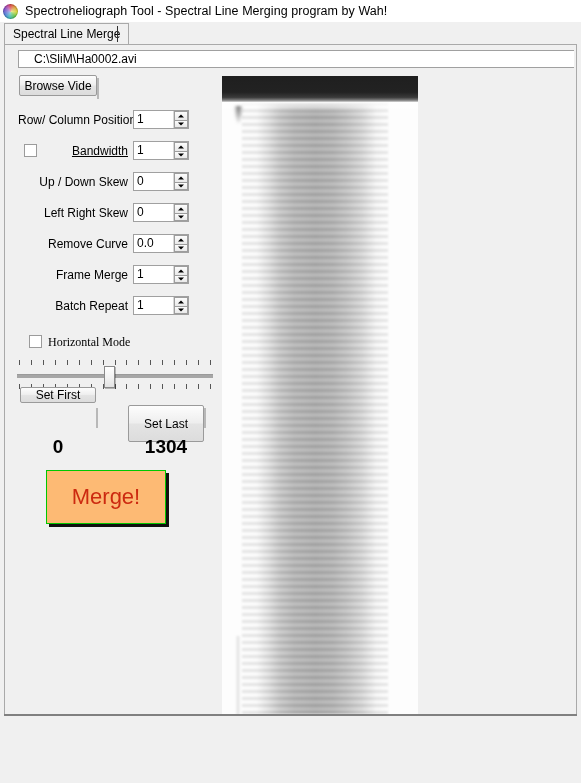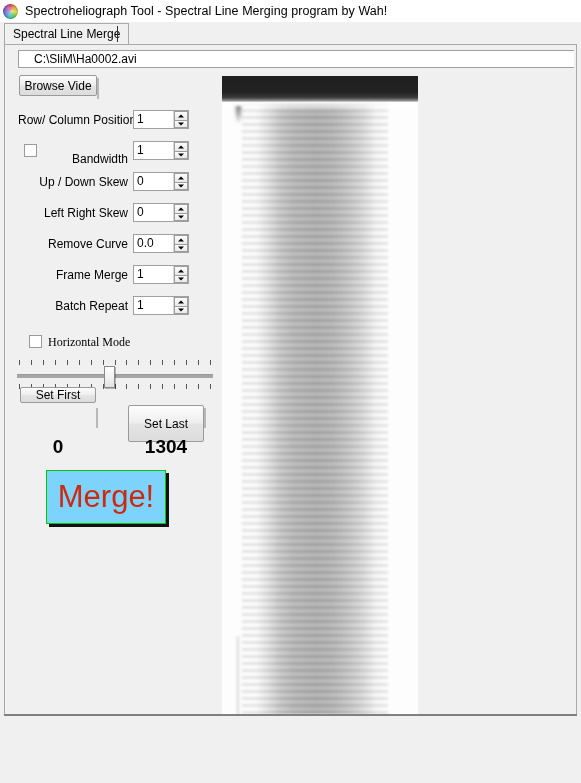--- a/index.html
+++ b/index.html
@@ -262,27 +262,27 @@
   }
   #num-first { left: 20px;  top: 436px; width: 76px; }
   #num-last  { left: 128px; top: 436px; width: 76px; }
 
   
   #merge-btn {
     position: absolute;
     left: 46px; top: 470px;
     width: 120px; height: 54px;
     box-sizing: border-box;
-    background: #7dd3fc;
+    background: #fdba74;
     border: 1px solid #00c800;
     box-shadow: 3px 3px 0 #111111;
     display: flex;
     align-items: center;
     justify-content: center;
-    font-size: 31px;
+    font-size: 22px;
     color: #cc2a10;
     cursor: default;
   }
 
   
   #preview {
     position: absolute;
     left: 222px; top: 76px;
     width: 196px; height: 638px;
     background: #fdfdfd;
@@ -370,21 +370,21 @@
 <div class="param-label" style="left:18px; top:113px; width:110px;">Row/ Column Position</div>
 <div class="spin" style="left:133px; top:110px;">
   <div class="val">1</div>
   <div class="arrows">
     <div class="arr up"></div>
     <div class="arr down"></div>
   </div>
 </div>
 
 <div class="cbox" style="left:24px; top:144px;"></div>
-<div class="param-label" style="left:28px; top:152px; width:100px;">Bandwidth</div>
+<div class="param-label" style="left:28px; top:144px; width:100px;text-decoration:underline;">Bandwidth</div>
 <div class="spin" style="left:133px; top:141px;">
   <div class="val">1</div>
   <div class="arrows">
     <div class="arr up"></div>
     <div class="arr down"></div>
   </div>
 </div>
 
 <div class="param-label" style="left:28px; top:175px; width:100px;">Up / Down Skew</div>
 <div class="spin" style="left:133px; top:172px;">

